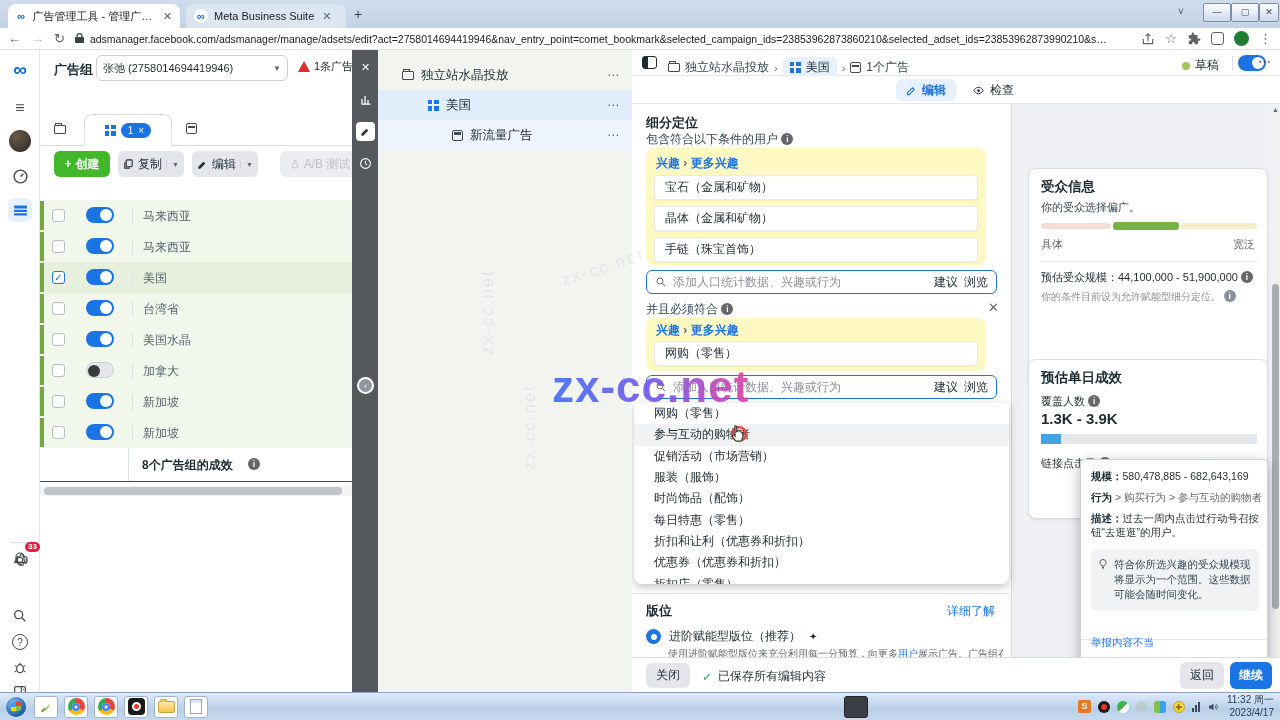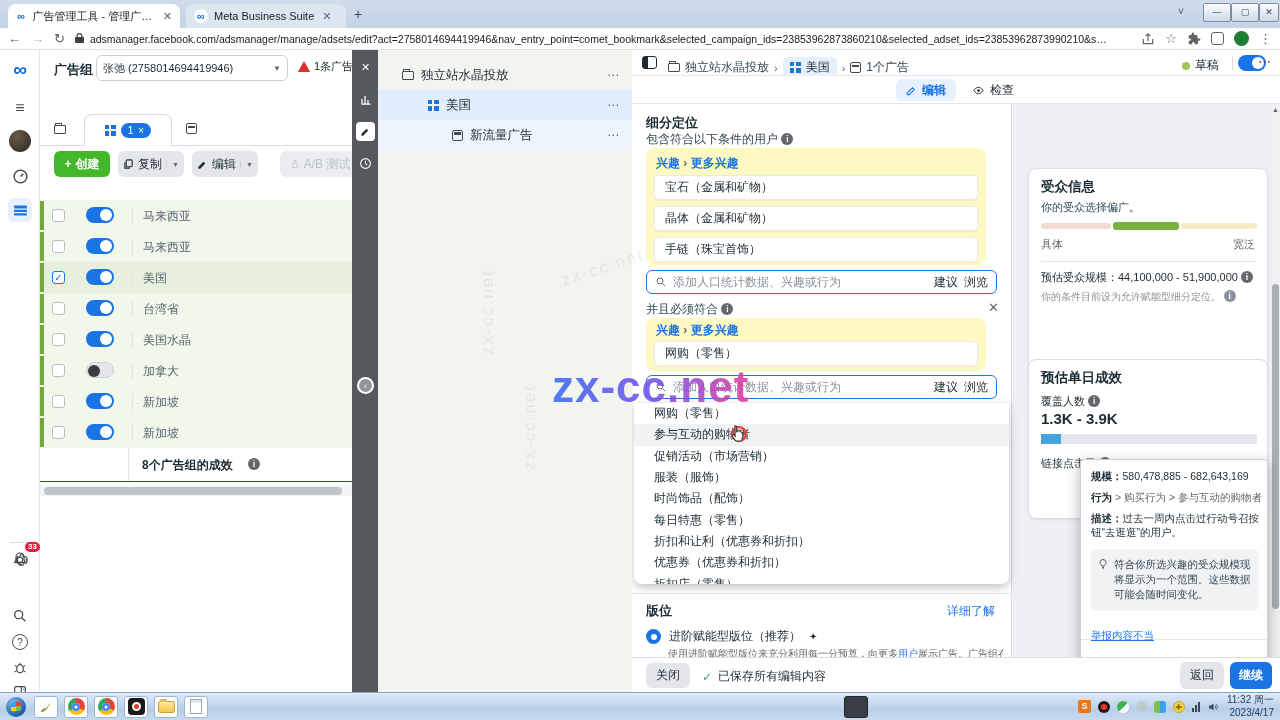--- a/index.html
+++ b/index.html
@@ -482,21 +482,21 @@
         <div class="a" style="left:10px;top:10px;"><span class="b">规模：</span><span>580,478,885 - 682,643,169</span></div>
         <div class="a" style="left:10px;top:31px;color:#65676b;"><span class="b dark">行为</span><span> &gt; 购买行为 &gt; 参与互动的购物者</span></div>
         <div class="a" style="left:10px;top:51px;width:168px;line-height:1.35;"><span class="b">描述：</span><span>过去一周内点击过行动号召按钮“去逛逛”的用户。</span></div>
         <div class="a" style="left:10px;top:89px;width:168px;background:#f1f2f4;border-radius:6px;padding:8px 4px 8px 6px;display:flex;gap:5px;">
           <svg width="12" height="14" viewBox="0 0 24 24" style="flex-shrink:0;">
               <path d="M12 3a6 6 0 0 0-3.5 10.9c.8.6 1 1.4 1 2.1h5c0-.7.2-1.5 1-2.1A6 6 0 0 0 12 3zM10 19h4M10.7 21.5h2.6" fill="none" stroke="#444950" stroke-width="1.8"></path>
             </svg>
           <span style="line-height:1.45;color:#344854;">符合你所选兴趣的受众规模现将显示为一个范围。这些数据可能会随时间变化。</span>
         </div>
         <div class="a" style="left:0;right:0;bottom:26px;height:1px;background:#e4e6eb;"></div>
-        <div class="a linkish" style="left:10px;bottom:23px;text-decoration:underline;">举报内容不当</div>
+        <div class="a linkish" style="left:10px;bottom:16px;">举报内容不当</div>
       </div>
 
       <div class="scrollv" style="right:0;top:0;width:9px;height:553px;">
         <span class="a" style="left:1px;top:2px;font-size:7px;color:#65676b;">▲</span>
         <span class="thumb" style="left:1px;top:180px;width:7px;height:325px;"></span>
       </div>
     </div>
 
     <div class="mfoot">
       <span class="a btn btn-grey t12" style="left:14px;top:5px;width:44px;height:25px;">关闭</span>

